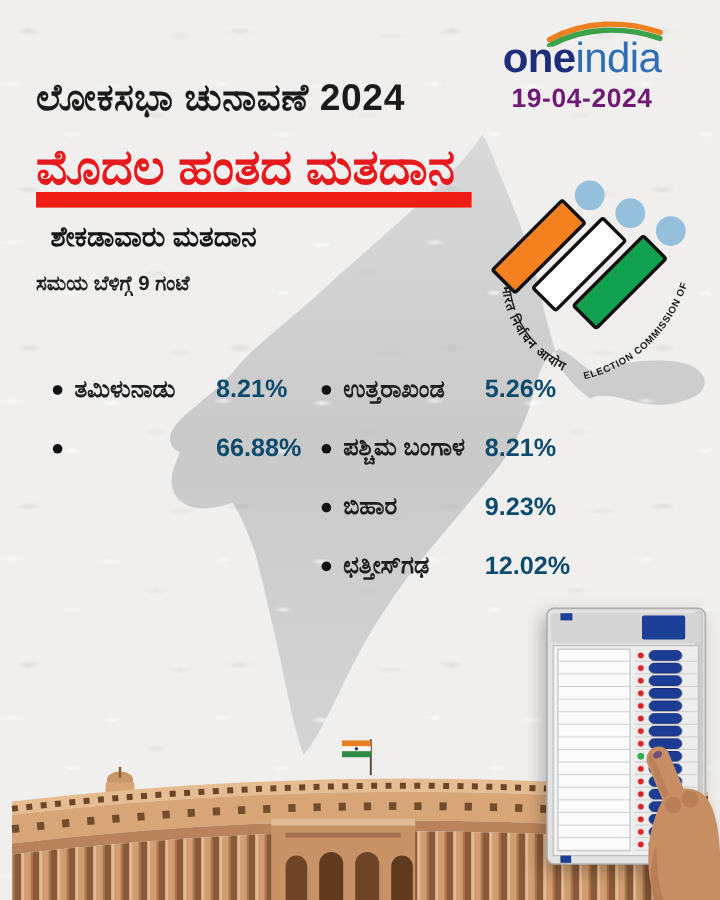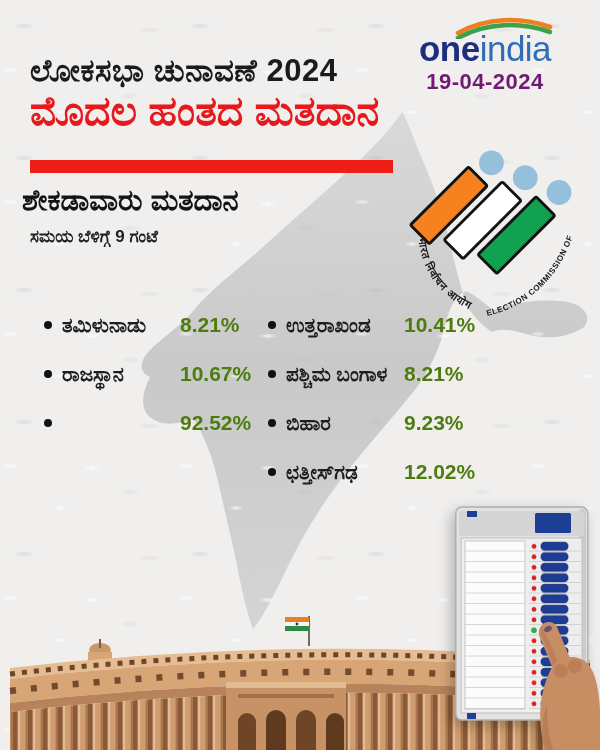--- a/index.html
+++ b/index.html
@@ -12,42 +12,42 @@
       radial-gradient(ellipse 16px 5px at 24px 26px, rgba(170,170,170,.28), transparent 70%),
       radial-gradient(ellipse 13px 4px at 92px 72px, rgba(255,255,255,.85), transparent 70%),
       radial-gradient(ellipse 18px 5px at 150px 30px, rgba(180,180,180,.22), transparent 70%),
       radial-gradient(ellipse 11px 4px at 60px 112px, rgba(255,255,255,.8), transparent 70%),
       radial-gradient(ellipse 15px 5px at 130px 96px, rgba(175,175,175,.2), transparent 70%),
       radial-gradient(ellipse 12px 4px at 10px 70px, rgba(255,255,255,.7), transparent 70%);
     background-size:176px 132px;}
 
   .map-layer{position:absolute;left:0;top:0;z-index:1;}
 
-  .title{position:absolute;left:30px;top:53px;font-size:31px;font-weight:700;color:#1b1b1b;letter-spacing:.5px;z-index:3;white-space:nowrap;}
-  .red-title{position:absolute;left:30px;top:88px;font-size:41px;font-weight:800;color:#e8191d;z-index:3;white-space:nowrap;}
+  .title{position:absolute;left:30px;top:64px;font-size:31px;font-weight:700;color:#1b1b1b;letter-spacing:.5px;z-index:3;white-space:nowrap;}
+  .red-title{position:absolute;left:30px;top:116px;font-size:41px;font-weight:800;color:#e8191d;z-index:3;white-space:nowrap;}
   .red-bar{position:absolute;left:30px;top:160px;width:363px;height:13px;background:#ee1d16;z-index:3;}
-  .section-title{position:absolute;left:22px;top:184px;font-size:29px;font-weight:800;color:#141414;z-index:3;white-space:nowrap;}
+  .section-title{position:absolute;left:42px;top:184px;font-size:23px;font-weight:800;color:#141414;z-index:3;white-space:nowrap;}
   .time-note{position:absolute;left:30px;top:227px;font-size:17px;font-weight:800;color:#222;z-index:3;white-space:nowrap;text-align:center;}
 
   .brand{position:absolute;left:403px;top:30px;width:164px;text-align:center;z-index:3;}
   .brand .wordmark{position:relative;display:inline-block;font-size:35px;line-height:38px;letter-spacing:-.5px;white-space:nowrap;}
   .brand .one{color:#1f2e7c;font-weight:800;}
   .brand .india{color:#2f6db5;font-weight:500;}
   .brand .swoosh{position:absolute;right:-2px;top:-13px;width:98px;height:22px;}
   .brand .date{font-size:22px;font-weight:700;color:#701a75;margin-top:1px;letter-spacing:.5px;}
 
   .eci{position:absolute;left:403px;top:146px;width:195px;height:172px;z-index:3;}
 
   .col{position:absolute;top:300px;width:232px;z-index:3;}
   .col.left{left:38px;}
   .col.right{left:262px;}
   .row{position:relative;height:49px;}
   .bullet{position:absolute;left:6px;top:50%;margin-top:-4px;width:8px;height:8px;border-radius:50%;background:#111;}
   .state{position:absolute;left:24px;top:50%;transform:translateY(-50%);font-size:20px;font-weight:700;color:#1d1d1d;white-space:nowrap;}
-  .pct{position:absolute;left:142px;top:50%;transform:translateY(-50%);font-size:21px;font-weight:800;color:#4d7c0f;white-space:nowrap;}
+  .pct{position:absolute;left:142px;top:50%;transform:translateY(-50%);font-size:21px;font-weight:800;color:#0c4a6e;white-space:nowrap;}
 
   .parliament{position:absolute;left:0;top:610px;z-index:4;}
   .evm{position:absolute;left:455px;top:505px;z-index:5;filter:drop-shadow(-4px 5px 7px rgba(0,0,0,.25));}
 </style>
 </head>
 <body>
 
 <div class="canvas">
 
   <svg class="map-layer" width="600" height="750" viewBox="0 0 600 750">
@@ -113,34 +113,29 @@
   </svg>
 
   <div class="col left">
     <div class="row">
       <span class="bullet"></span>
       <span class="state">ತಮಿಳುನಾಡು</span>
       <span class="pct">8.21%</span>
     </div>
     <div class="row">
       <span class="bullet"></span>
-      <span class="state">ರಾಜಸ್ಥಾನ</span>
-      <span class="pct">10.67%</span>
-    </div>
-    <div class="row">
-      <span class="bullet"></span>
-      <span class="pct">92.52%</span>
+      <span class="pct">66.88%</span>
     </div>
   </div>
 
   <div class="col right">
     <div class="row">
       <span class="bullet"></span>
       <span class="state">ಉತ್ತರಾಖಂಡ</span>
-      <span class="pct">10.41%</span>
+      <span class="pct">5.26%</span>
     </div>
     <div class="row">
       <span class="bullet"></span>
       <span class="state">ಪಶ್ಚಿಮ ಬಂಗಾಳ</span>
       <span class="pct">8.21%</span>
     </div>
     <div class="row">
       <span class="bullet"></span>
       <span class="state">ಬಿಹಾರ</span>
       <span class="pct">9.23%</span>

